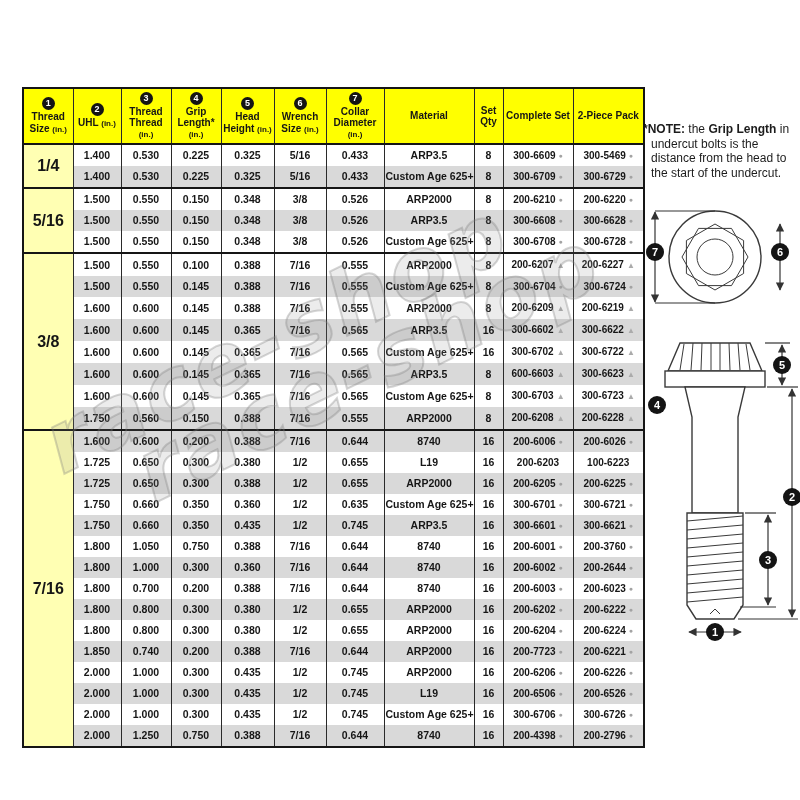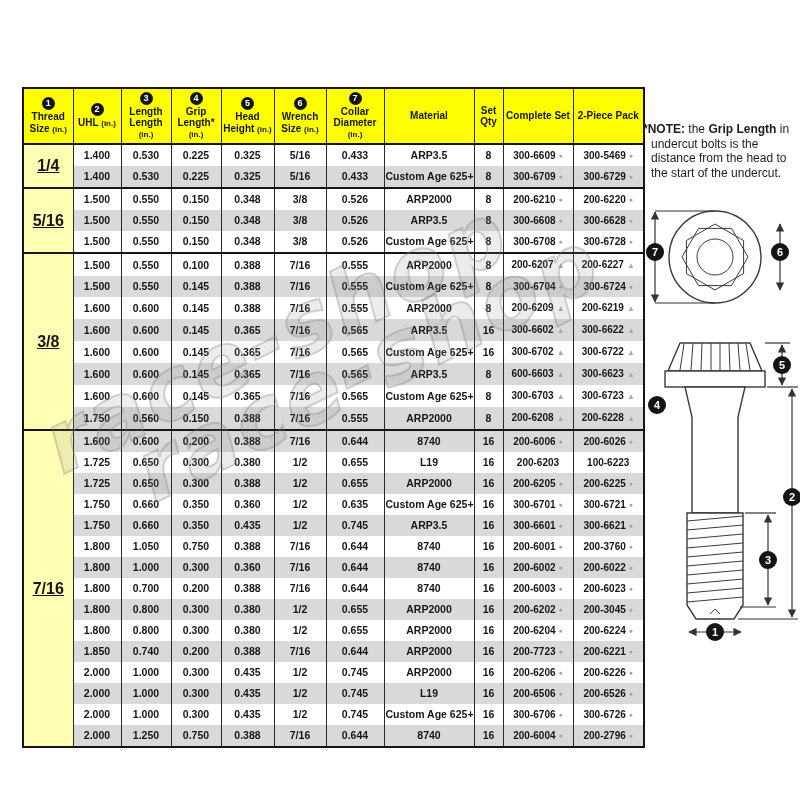--- a/index.html
+++ b/index.html
@@ -9,21 +9,21 @@
   
   table.spec{position:absolute;left:22px;top:87px;width:621px;border-collapse:collapse;table-layout:fixed;border:2px solid #151515;z-index:1;}
   table.spec th,table.spec td{border-left:1px solid #2a2a2a;border-right:1px solid #2a2a2a;padding:0 1px;text-align:center;color:#161616;font-weight:bold;overflow:hidden;}
   thead th{background:#ffff00;font-size:10px;line-height:1.12;height:54px;vertical-align:middle;border-bottom:2px solid #151515;}
   thead .unit{font-size:8px;font-weight:bold;}
   .badge{display:inline-block;width:13px;height:13px;border-radius:50%;background:#141414;color:#fff;font-size:9px;line-height:13px;font-weight:bold;margin-bottom:1px;}
   tbody td.data{font-size:10.5px;height:21px;line-height:21px;white-space:nowrap;}
   tbody td.part{font-size:10px;}
   tr.light td.data{background:#ffffff;}
   tr.dark td.data{background:#d9d9d9;}
-  th.thread{background:#ffffb3;font-size:16px;text-decoration:underline;}
+  th.thread{background:#ffffb3;font-size:16px;}
   tr.sec-first td,tr.sec-first th{border-top:2px solid #151515;}
   .mk{margin-left:3px;font-weight:normal;}
   .mk.circle{color:#a3a3a3;font-size:7px;vertical-align:1px;}
   .mk.triangle{color:#ababab;font-size:8px;vertical-align:0;}
 
   
   .note{position:absolute;left:643px;top:122px;width:152px;font-size:12px;line-height:1.22;color:#1c1c1c;padding-left:8px;text-indent:-8px;z-index:1;}
   .note .b{font-weight:bold;}
   .diagram{position:absolute;left:630px;top:195px;z-index:1;}
   .dim{stroke:#333;stroke-width:1.2;fill:none;}
@@ -52,21 +52,21 @@
         <col style="width:58px">
         <col style="width:90px">
       <col style="width:29px">
         <col style="width:70px">
         <col style="width:71px">
     </colgroup>
     <thead>
       <tr id="head-row">
           <th><span class="badge">1</span><br><span>Thread Size</span> <span class="unit">(in.)</span></th>
           <th><span class="badge">2</span><br><span>UHL</span> <span class="unit">(in.)</span></th>
-          <th><span class="badge">3</span><br><span>Length Length</span> <span class="unit">(in.)</span></th>
+          <th><span class="badge">3</span><br><span>Thread Thread</span> <span class="unit">(in.)</span></th>
           <th><span class="badge">4</span><br><span>Grip Length*</span> <span class="unit">(in.)</span></th>
           <th><span class="badge">5</span><br><span>Head Height</span> <span class="unit">(in.)</span></th>
           <th><span class="badge">6</span><br><span>Wrench Size</span> <span class="unit">(in.)</span></th>
           <th><span class="badge">7</span><br><span>Collar Diameter</span> <span class="unit">(in.)</span></th>
           <th><span>Material</span></th>
           <th><span>Set Qty</span></th>
           <th><span>Complete Set</span></th>
           <th><span>2-Piece Pack</span></th>
         </tr>
     </thead>
@@ -306,21 +306,21 @@
         <tr class="dark">
           <td class="data">1.800</td>
           <td class="data">1.000</td>
           <td class="data">0.300</td>
           <td class="data">0.360</td>
           <td class="data">7/16</td>
           <td class="data">0.644</td>
           <td class="data">8740</td>
           <td class="data">16</td>
           <td class="data part"><span>200-6002</span><span class="mk circle">●</span></td>
-          <td class="data part"><span>200-6022</span><span class="mk circle">●</span></td>
+          <td class="data part"><span>200-2644</span><span class="mk circle">●</span></td>
         </tr>
         <tr class="light">
           <td class="data">1.800</td>
           <td class="data">0.700</td>
           <td class="data">0.200</td>
           <td class="data">0.388</td>
           <td class="data">7/16</td>
           <td class="data">0.644</td>
           <td class="data">8740</td>
           <td class="data">16</td>
@@ -330,21 +330,21 @@
         <tr class="dark">
           <td class="data">1.800</td>
           <td class="data">0.800</td>
           <td class="data">0.300</td>
           <td class="data">0.380</td>
           <td class="data">1/2</td>
           <td class="data">0.655</td>
           <td class="data">ARP2000</td>
           <td class="data">16</td>
           <td class="data part"><span>200-6202</span><span class="mk circle">●</span></td>
-          <td class="data part"><span>200-3045</span><span class="mk circle">●</span></td>
+          <td class="data part"><span>200-6222</span><span class="mk circle">●</span></td>
         </tr>
         <tr class="light">
           <td class="data">1.800</td>
           <td class="data">0.800</td>
           <td class="data">0.300</td>
           <td class="data">0.380</td>
           <td class="data">1/2</td>
           <td class="data">0.655</td>
           <td class="data">ARP2000</td>
           <td class="data">16</td>
@@ -401,21 +401,21 @@
         </tr>
         <tr class="dark">
           <td class="data">2.000</td>
           <td class="data">1.250</td>
           <td class="data">0.750</td>
           <td class="data">0.388</td>
           <td class="data">7/16</td>
           <td class="data">0.644</td>
           <td class="data">8740</td>
           <td class="data">16</td>
-          <td class="data part"><span>200-6004</span><span class="mk circle">●</span></td>
+          <td class="data part"><span>200-4398</span><span class="mk circle">●</span></td>
           <td class="data part"><span>200-2796</span><span class="mk circle">●</span></td>
         </tr>
       </tbody>
   </table>
 
   <div class="watermark">
     <div class="w1">race-shop</div>
     <div class="w2">race-shop</div>
   </div>
 

